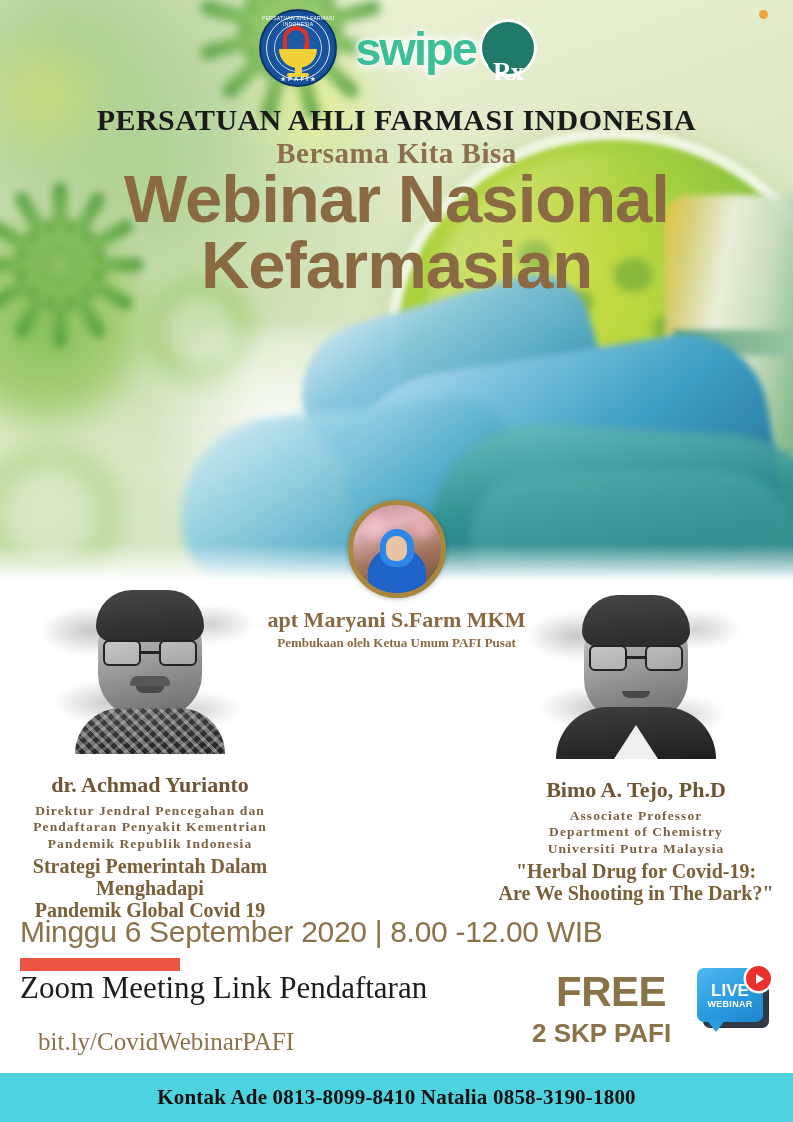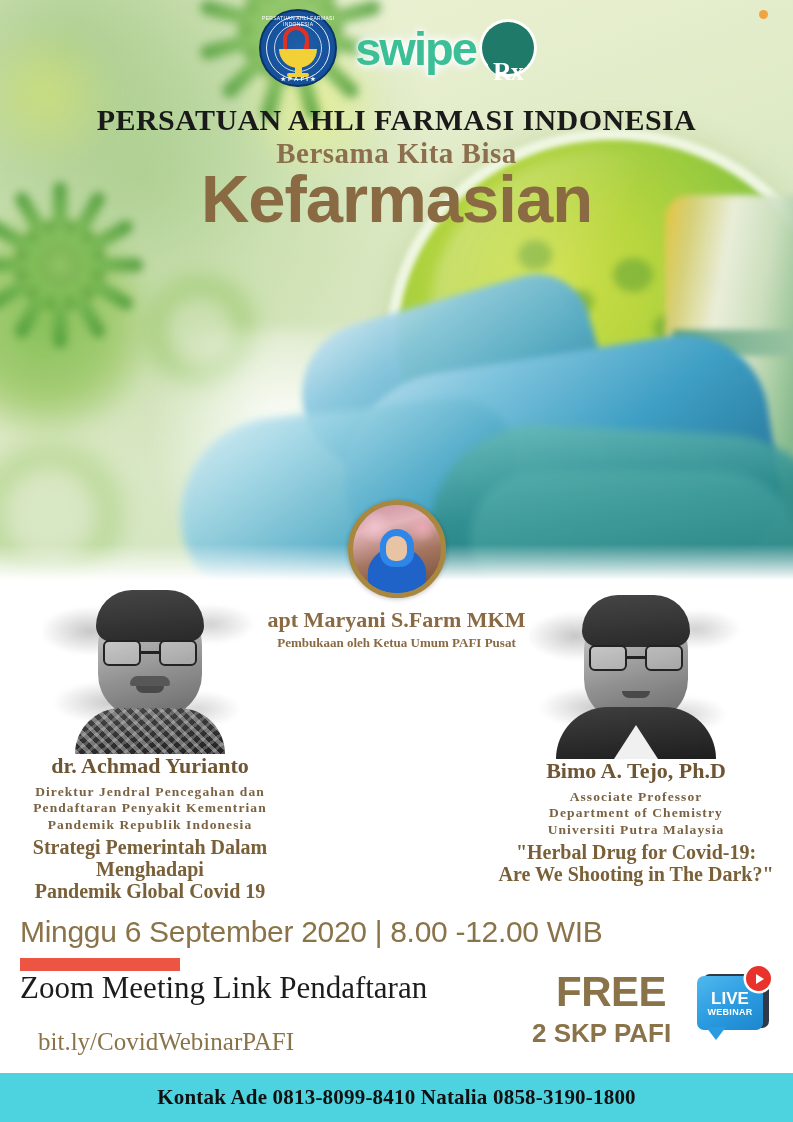--- a/index.html
+++ b/index.html
@@ -237,21 +237,21 @@
   }
   .batik {
     position:absolute; left:50%; bottom:-4px; width:150px; height:46px; margin-left:-75px;
     background:
       repeating-linear-gradient(45deg, rgba(255,255,255,.34) 0 4px, rgba(0,0,0,0) 4px 9px),
       repeating-linear-gradient(-40deg, rgba(255,255,255,.22) 0 3px, rgba(0,0,0,0) 3px 8px),
       linear-gradient(175deg,#494949,#212121);
     border-radius:56px 56px 0 0;
   }
 
-  .sp-name { font-family:"Liberation Serif", serif; font-weight:bold; font-size:22px; color:#6e5534; margin-top:3px;text-align:center; }
+  .sp-name { font-family:"Liberation Serif", serif; font-weight:bold; font-size:22px; color:#6e5534; margin-top:22px;text-align:center; }
   .sp-affil { font-family:"Liberation Serif", serif; font-weight:bold; font-size:13.5px; color:#7a6242;
     letter-spacing:1.1px; line-height:1.22; margin-top:5px; }
   .sp-topic { font-family:"Liberation Serif", serif; font-weight:bold; font-size:20px; color:#7a6038;
     line-height:1.1; margin-top:3px; }
 
   
   .date-line {
     position:absolute; left:20px; top:915px; z-index:40;
     font-family:"Liberation Sans", sans-serif; font-weight:normal; font-size:30px; color:#8a7348;
     letter-spacing:-.3px; white-space:nowrap;
@@ -272,21 +272,21 @@
   }
   .skp-text {
     position:absolute; left:532px; top:1018px; z-index:40;
     font-family:"Liberation Sans", sans-serif; font-weight:bold; font-size:26px; color:#8a7348;
   }
 
   
   .live-badge { position:absolute; left:697px; top:968px; width:74px; height:72px; z-index:40; }
   .lb-shadow { position:absolute; left:6px; top:6px; width:66px; height:54px; border-radius:7px;
     background:#2f3a46; }
-  .lb-body { position:absolute; left:0; top:8px; width:66px; height:54px; border-radius:7px;
+  .lb-body { position:absolute; left:0; top:0; width:66px; height:54px; border-radius:7px;
     background:linear-gradient(150deg,#4fb8ee 0%, #2a9be0 55%, #1d86cd 100%);
     display:flex; flex-direction:column; align-items:center; justify-content:center; }
   .lb-body:after { content:""; position:absolute; left:9px; bottom:-10px; width:0; height:0;
     border-left:10px solid transparent; border-right:10px solid transparent; border-top:13px solid #2a9be0; }
   .lb-live { font-family:"Liberation Sans", sans-serif; font-weight:bold; font-size:17px; color:#fff; line-height:1; }
   .lb-web { font-family:"Liberation Sans", sans-serif; font-weight:bold; font-size:9px; color:#fff; letter-spacing:.3px; }
   .lb-play { position:absolute; right:0; top:-2px; width:25px; height:25px; border-radius:50%;
     background:#e8322b; display:flex; align-items:center; justify-content:center;
     box-shadow:0 0 0 2.5px #fff; }
   .lb-play:after { content:""; width:0; height:0; margin-left:2px;
@@ -383,20 +383,21 @@
       <div class="swipe-dot"></div>
       <div class="rx-bubble">
         <span class="rx-text">Rx</span>
       </div>
     </div>
   </div>
 
   <div class="org-name">PERSATUAN AHLI FARMASI INDONESIA</div>
   <div class="tagline">Bersama Kita Bisa</div>
   <div class="main-title">
+    <span class="l1">Webinar Nasional</span>
     <span class="l2">Kefarmasian</span>
   </div>
 
   <div class="center-speaker">
     <div class="avatar-center">
       <div class="av-blossom"></div>
       <div class="av-blossom2"></div>
       <div class="av-body"></div>
       <div class="av-head"></div>
       <div class="av-face"></div>

